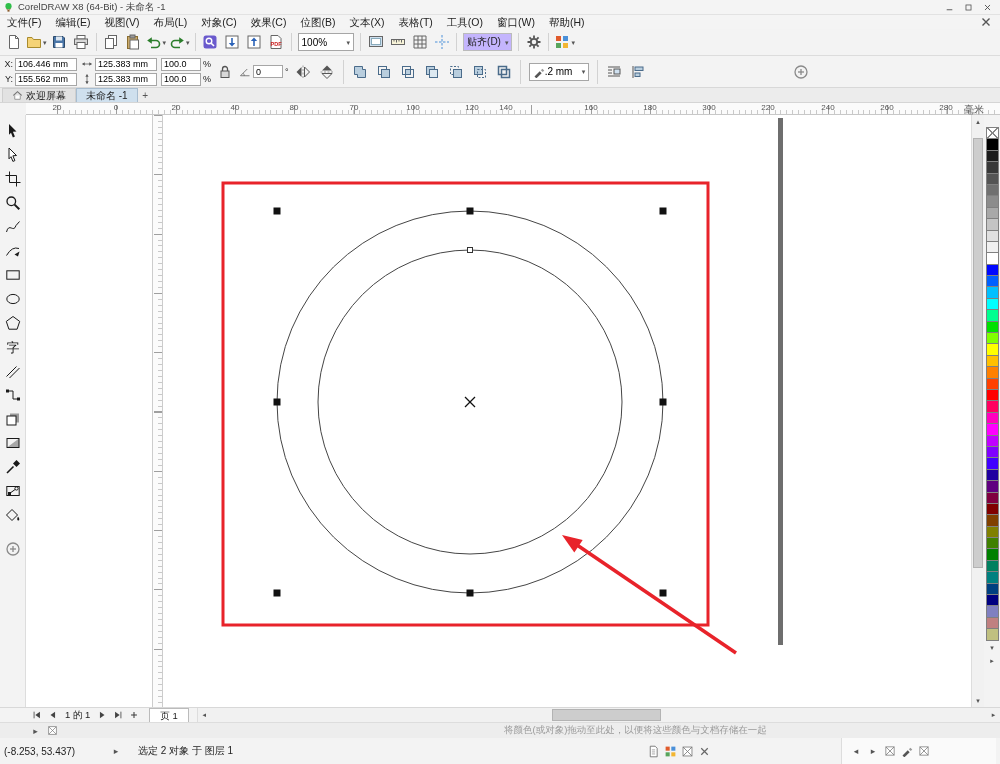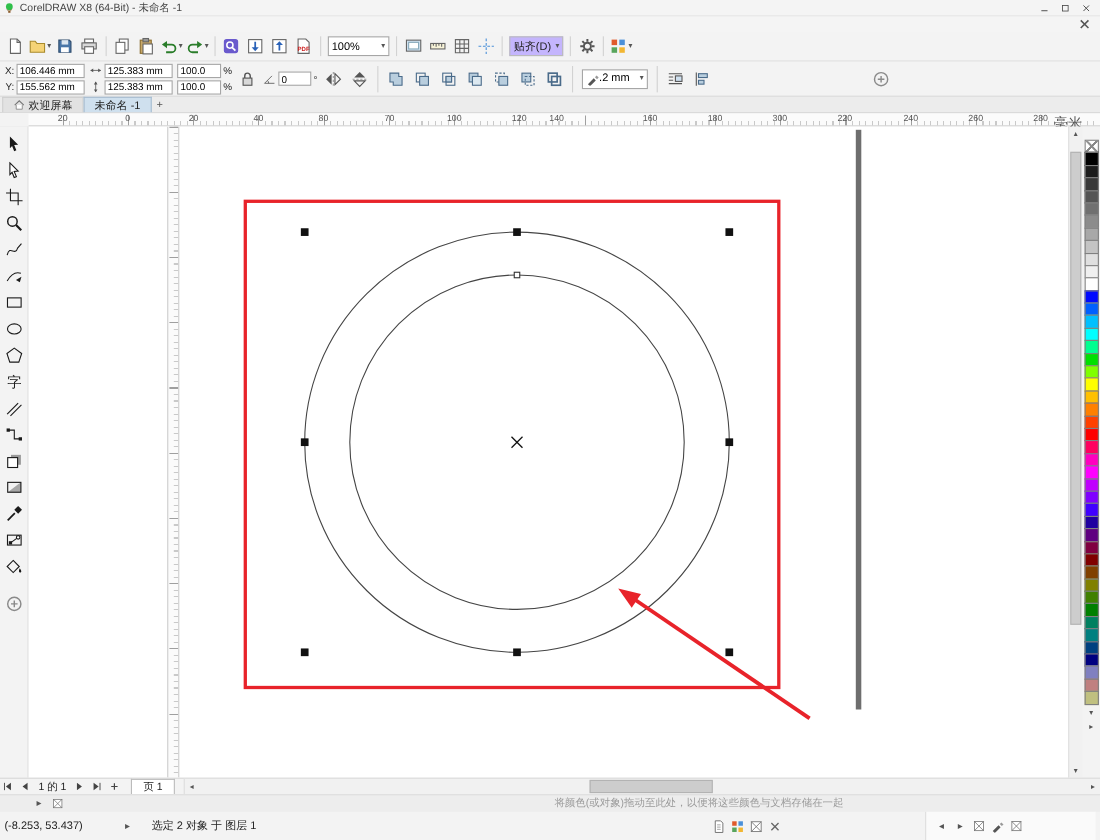--- a/index.html
+++ b/index.html
@@ -56,21 +56,21 @@
   
   .hruler{top:103px;height:12px;background:#fbfbfb;border-bottom:1px solid #c8c8c8;
     background-image:
       repeating-linear-gradient(90deg,#9f9f9f 0 1px,transparent 1px 59.3px),
       repeating-linear-gradient(90deg,#c9c9c9 0 1px,transparent 1px 5.93px);
     background-size:1950px 9px,1950px 4px;
     background-position:57px bottom,57px bottom;
     background-repeat:no-repeat,no-repeat}
   .hruler::before{content:"";position:absolute;left:0;top:0;width:26px;height:12px;background:#f3f3f3}
   .tick-label{position:absolute;top:0;transform:translateX(-50%);font-size:8px;color:#555}
-  .ruler-unit{position:absolute;right:16px;top:0;font-size:13px;color:#555}
+  .ruler-unit{position:absolute;right:16px;top:0;font-size:10px;color:#555}
 
   
   .main{top:115px;height:592px;display:flex}
   .toolbox{width:26px;background:#f3f3f3;border-right:1px solid #ddd;display:flex;flex-direction:column;align-items:center;padding-top:4px}
   .tool{width:24px;height:24px;display:flex;align-items:center;justify-content:center}
   .tool.gap{margin-top:10px}
   .canvas{flex:1;position:relative;background:#fff;overflow:hidden}
   .vruler{position:absolute;left:126px;top:0;bottom:0;width:11px;background:#fbfbfb;border-left:1px solid #cccccc;border-right:1px solid #cccccc;
     background-image:
       repeating-linear-gradient(180deg,#9f9f9f 0 1px,transparent 1px 59.3px),
@@ -84,21 +84,21 @@
   .vs-arrow{height:13px;display:flex;align-items:center;justify-content:center;font-size:7px;color:#555}
   .vs-track{flex:1;position:relative}
   .vs-thumb{position:absolute;left:1px;right:1px;top:10px;height:430px;background:#cdcdcd;border:1px solid #b3b3b3}
   .palette{width:16px;background:#f3f3f3;display:flex;flex-direction:column;align-items:center;padding-top:13px}
   .swatches{display:flex;flex-direction:column}
   .swatch{width:13px;height:12.4px;border:1px solid #808080;margin-top:-1px;background-color:#fff}
   .swatch.none{background-image:linear-gradient(45deg,transparent 43%,#888 45%,#888 55%,transparent 57%),linear-gradient(135deg,transparent 43%,#888 45%,#888 55%,transparent 57%)}
   .pal-btn{height:11px;display:flex;align-items:center;justify-content:center;font-size:7px;color:#555;margin-top:2px}
 
   
-  .bottombar{top:707px;height:15px;background:#f3f3f3;border-top:1px solid #d8d8d8;display:flex;align-items:center;gap:2px;font-size:9.5px}
+  .bottombar{top:707px;height:15px;background:#f3f3f3;border-top:1px solid #d8d8d8;display:flex;align-items:center;padding-left:30px;gap:2px;font-size:9.5px}
   .nav-btn{width:14px;height:12px;display:flex;align-items:center;justify-content:center}
   .nav-btn .icon{width:10px;height:10px}
   .page-count{padding:0 3px}
   .page-tab{border:1px solid #bbb;border-bottom:none;background:#fff;padding:0 10px;height:14px;line-height:13px;margin-left:6px;font-size:9.5px}
   .hscroll{flex:1;display:flex;align-items:center;margin-left:6px;height:14px;background:#f1f1f1;border-left:1px solid #ddd}
   .hs-arrow{width:13px;text-align:center;font-size:7px;color:#555}
   .hs-track{flex:1;position:relative;height:100%}
   .hs-thumb{position:absolute;left:44%;width:14%;top:1px;bottom:1px;background:#cdcdcd;border:1px solid #b3b3b3}
 
   
@@ -148,20 +148,34 @@
           <span class="icon">
             <svg viewBox="0 0 16 16">
               <path d="M3.5,3.5 L12.5,12.5 M12.5,3.5 L3.5,12.5" stroke="#444" stroke-width="1.5"></path>
             </svg>
           </span>
         </span>
       </span>
   </div>
 
   <div class="bar menubar">
+    <span class="menu-items">
+        <span class="menu-item">文件(F)</span>
+        <span class="menu-item">编辑(E)</span>
+        <span class="menu-item">视图(V)</span>
+        <span class="menu-item">布局(L)</span>
+        <span class="menu-item">对象(C)</span>
+        <span class="menu-item">效果(C)</span>
+        <span class="menu-item">位图(B)</span>
+        <span class="menu-item">文本(X)</span>
+        <span class="menu-item">表格(T)</span>
+        <span class="menu-item">工具(O)</span>
+        <span class="menu-item">窗口(W)</span>
+        <span class="menu-item">帮助(H)</span>
+      </span>
     <span class="icon menu-close">
         <svg viewBox="0 0 16 16">
           <path d="M4.5,4.5 l7,7 M11.5,4.5 l-7,7" stroke="#555" stroke-width="1.4"></path>
         </svg>
       </span>
   </div>
 
   <div class="bar toolbar">
       <span class="tb-btn">
         <span class="icon">

